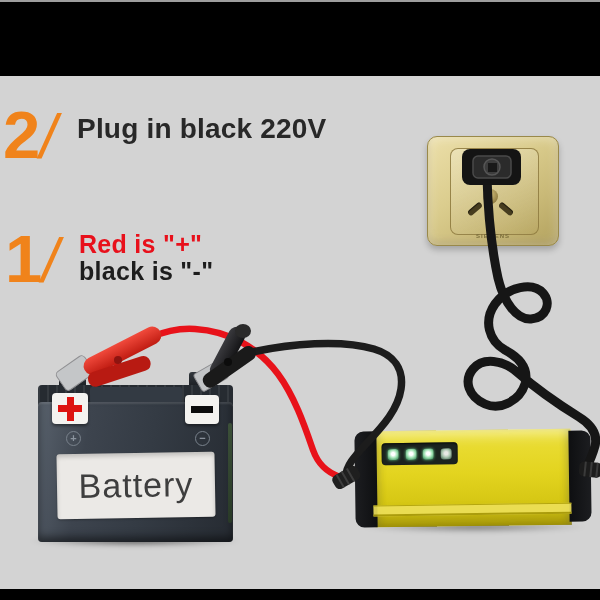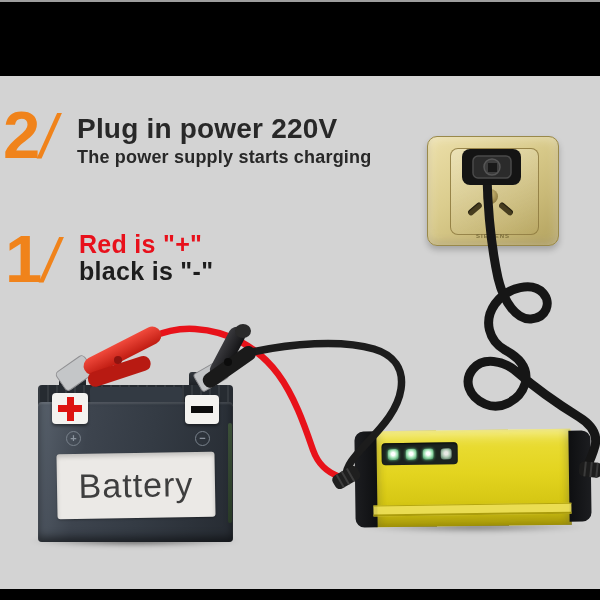--- a/index.html
+++ b/index.html
@@ -103,22 +103,21 @@
   <div class="top-line"></div>
   <div class="bar-top"></div>
   <div class="bar-bottom"></div>
 
   <div class="step-row" id="step2">
     <div class="num-col">
       <span class="num">2</span>
       <span class="slash">/</span>
     </div>
     <div class="step-text">
-      <div class="step-title">Plug in power 220V</div>
-      <div class="step-sub">The power supply starts charging</div>
+      <div class="step-title">Plug in black 220V</div>
     </div>
   </div>
 
   <div class="step-row" id="step1">
     <div class="num-col">
       <span class="num">1</span>
       <span class="slash">/</span>
     </div>
     <div class="step-text step-text-1">
       <div class="line-red">Red is "+"</div>

